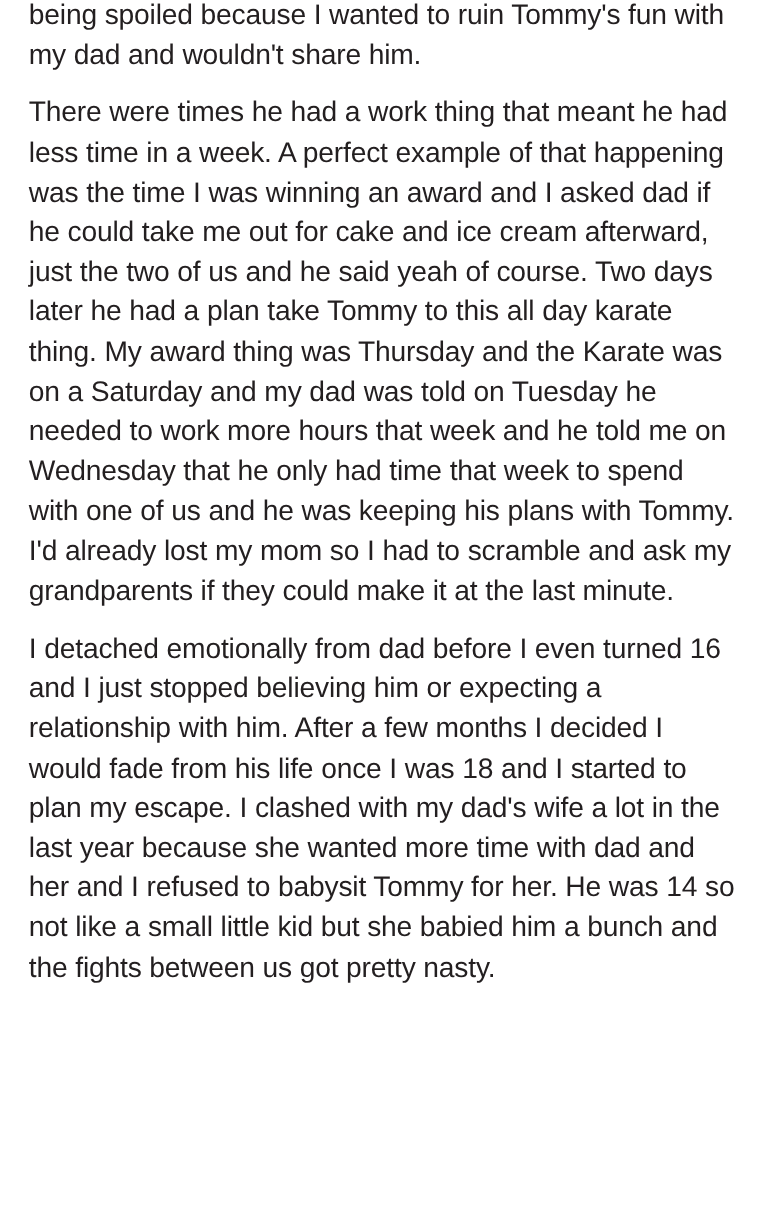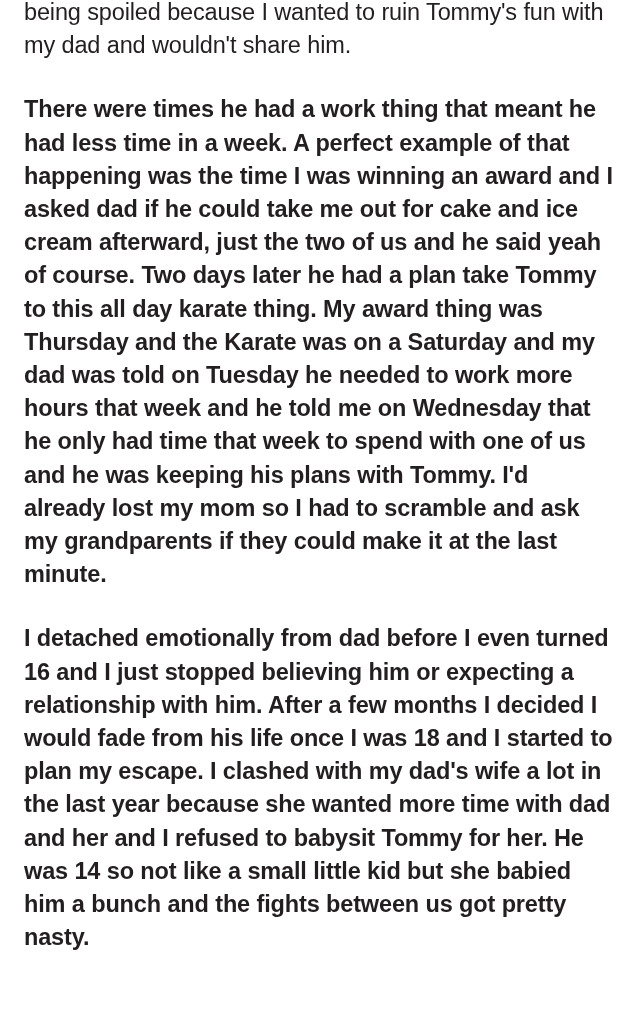--- a/index.html
+++ b/index.html
@@ -28,22 +28,21 @@
   .para {
     font-size: 23.5px;
     line-height: 33.2px;
     letter-spacing: -0.15px;
     word-spacing: 0.1px;
     margin: 0;
     color: #231f20;
     -webkit-font-smoothing: antialiased;
   }
   .para + .para {
-    margin-top: 31px;
-    font-weight: bold;
+    margin-top: 15px;
   }
   .para-first {
     margin-top: -4px;
   }
 </style>
 </head>
 <body>
 
 <div class="page">
   <div class="text-body">

